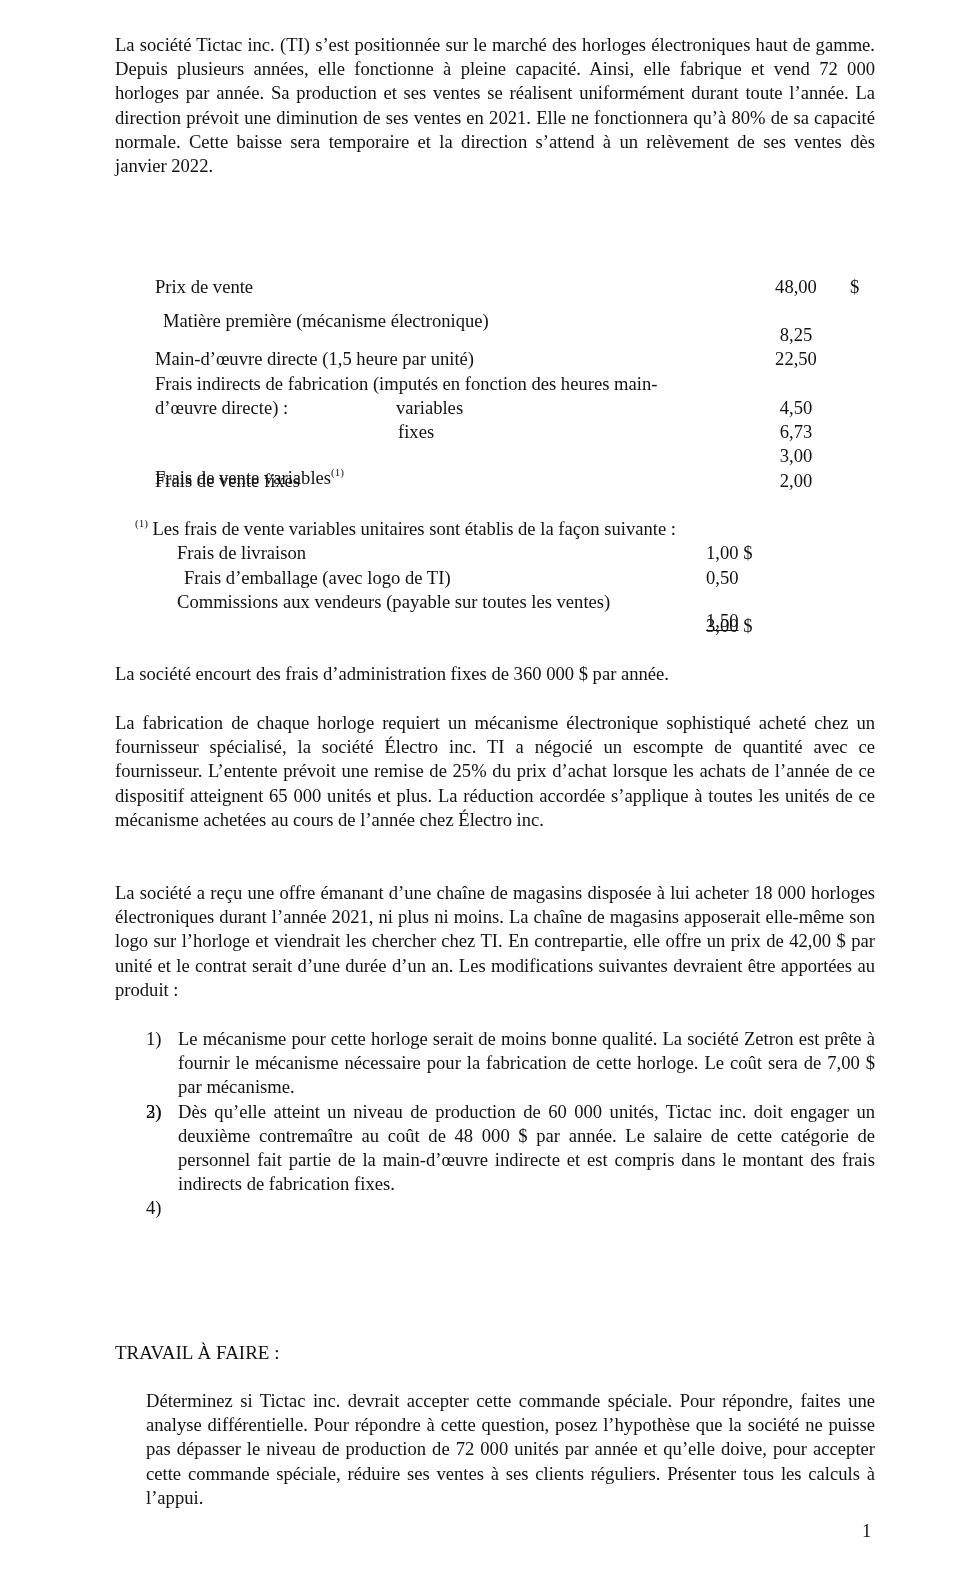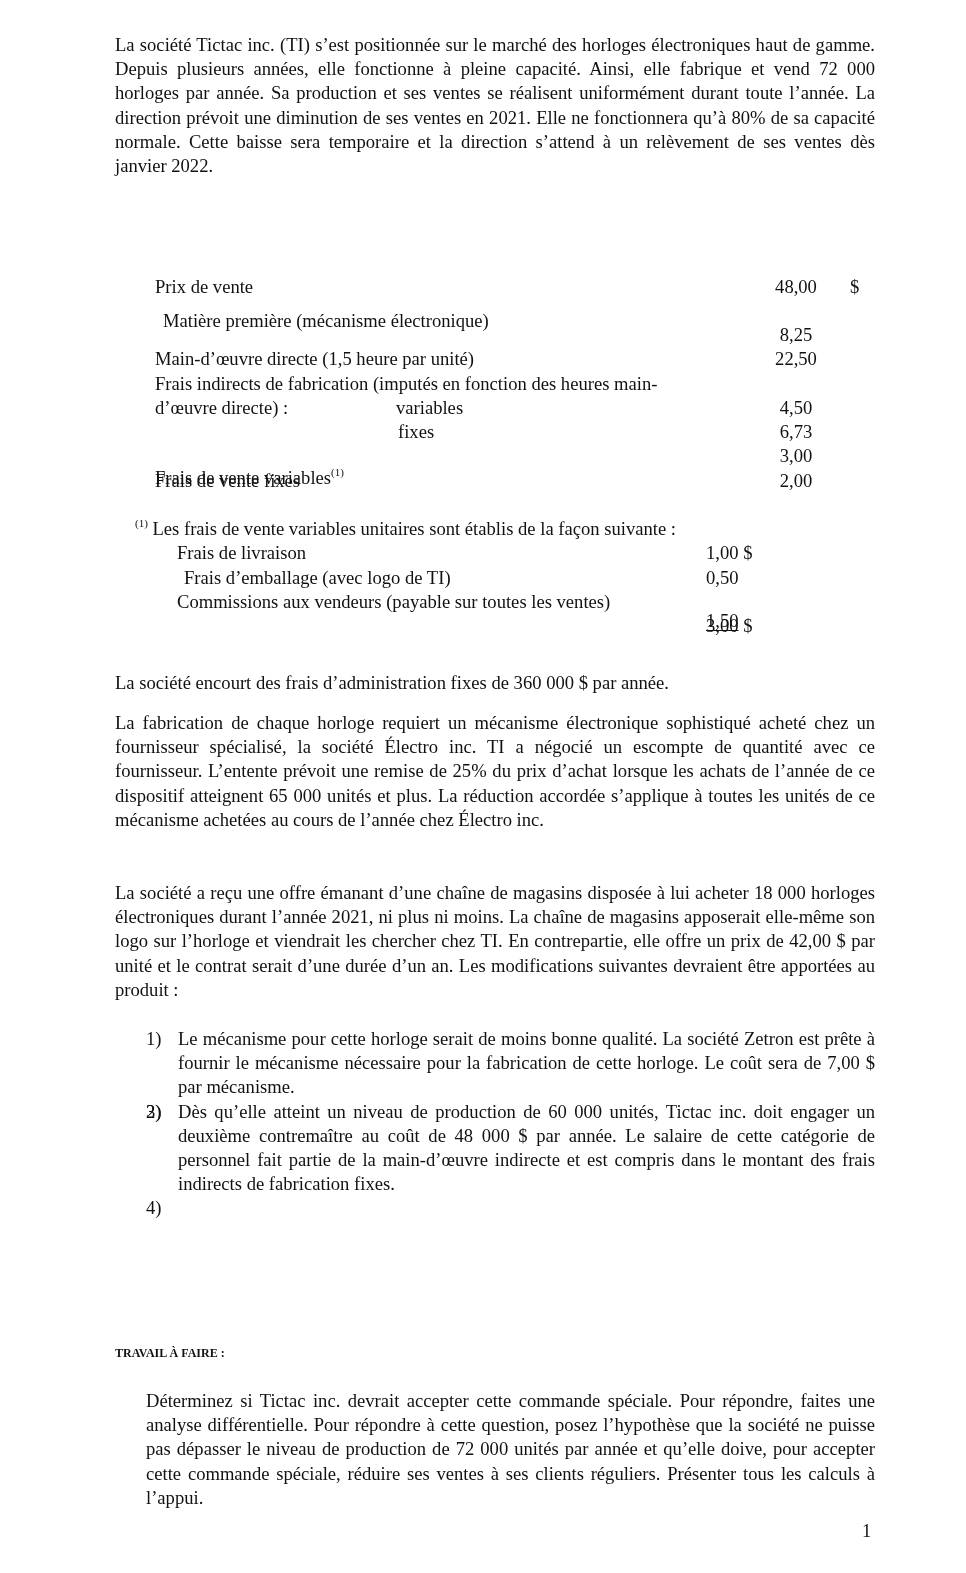--- a/index.html
+++ b/index.html
@@ -10,21 +10,21 @@
   }
   .page { position: absolute; left: 0; top: 0; width: 966px; height: 1477px; }
   .para { position: absolute; left: 115px; width: 760px; text-align: justify; margin: 0; }
   .row { position: absolute; white-space: nowrap; }
   .num { position: absolute; text-align: center; white-space: nowrap; }
   sup { font-size: 11px; line-height: 0; vertical-align: 8px; }
   .u { text-decoration: underline; text-underline-offset: 3px; margin-top: 19px; }
   .list { position: absolute; left: 146px; width: 729px; margin: 0; padding: 0; list-style: none; }
   .list li { position: relative; padding-left: 32px; text-align: justify; }
   .list .lnum { position: absolute; left: 0; top: 0; }
-  .heading { position: absolute; left: 115px; top: 1341px; font-weight: bold; font-size: 12px; }
+  .heading { position: absolute; left: 115px; top: 1341px; font-weight: normal; font-size: 19px; }
   .task { position: absolute; left: 146px; width: 729px; top: 1389px; text-align: justify; margin: 0; }
   .pageno { position: absolute; left: 862px; top: 1519px; }
 </style>
 </head>
 <body>
 
 <div class="page">
 
   <p class="para" style="top:33px;">La société Tictac inc. (TI) s’est positionnée sur le marché des horloges électroniques haut de gamme. Depuis plusieurs années, elle fonctionne à pleine capacité. Ainsi, elle fabrique et vend 72 000 horloges par année. Sa production et ses ventes se réalisent uniformément durant toute l’année. La direction prévoit une diminution de ses ventes en 2021. Elle ne fonctionnera qu’à 80% de sa capacité normale. Cette baisse sera temporaire et la direction s’attend à un relèvement de ses ventes dès janvier 2022.</p>
 
@@ -64,21 +64,21 @@
 
     <div class="row" style="left:184px; top:566px;">Frais d’emballage (avec logo de TI)</div>
     <div class="row" style="left:706px; top:566px;">0,50</div>
 
     <div class="row" style="left:177px; top:590px;">Commissions aux vendeurs (payable sur toutes les ventes)</div>
     <div class="row u" style="left:706px; top:590px;">1,50</div>
 
     <div class="row" style="left:706px; top:614px;">3,00 $</div>
   </div>
 
-  <div class="row" style="left:115px; top:662px;margin-top:9px;">La société encourt des frais d’administration fixes de 360 000 $ par année.</div>
+  <div class="row" style="left:115px; top:662px;">La société encourt des frais d’administration fixes de 360 000 $ par année.</div>
 
   <p class="para" style="top:711px;">La fabrication de chaque horloge requiert un mécanisme électronique sophistiqué acheté chez un fournisseur spécialisé, la société Électro inc. TI a négocié un escompte de quantité avec ce fournisseur. L’entente prévoit une remise de 25% du prix d’achat lorsque les achats de l’année de ce dispositif atteignent 65 000 unités et plus. La réduction accordée s’applique à toutes les unités de ce mécanisme achetées au cours de l’année chez Électro inc.</p>
 
   <p class="para" style="top:881px;">La société a reçu une offre émanant d’une chaîne de magasins disposée à lui acheter 18 000 horloges électroniques durant l’année 2021, ni plus ni moins. La chaîne de magasins apposerait elle-même son logo sur l’horloge et viendrait les chercher chez TI. En contrepartie, elle offre un prix de 42,00 $ par unité et le contrat serait d’une durée d’un an. Les modifications suivantes devraient être apportées au produit :</p>
 
   <ol class="list" style="top:1027px;">
     <li><span class="lnum">1)</span><span>Le mécanisme pour cette horloge serait de moins bonne qualité. La société Zetron est prête à fournir le mécanisme nécessaire pour la fabrication de cette horloge. Le coût sera de 7,00 $ par mécanisme.</span></li>
     <li><span class="lnum">2)</span></li>
     <li><span class="lnum">3)</span><span>Dès qu’elle atteint un niveau de production de 60 000 unités, Tictac inc. doit engager un deuxième contremaître au coût de 48 000 $ par année. Le salaire de cette catégorie de personnel fait partie de la main-d’œuvre indirecte et est compris dans le montant des frais indirects de fabrication fixes.</span></li>
     <li><span class="lnum">4)</span></li>

